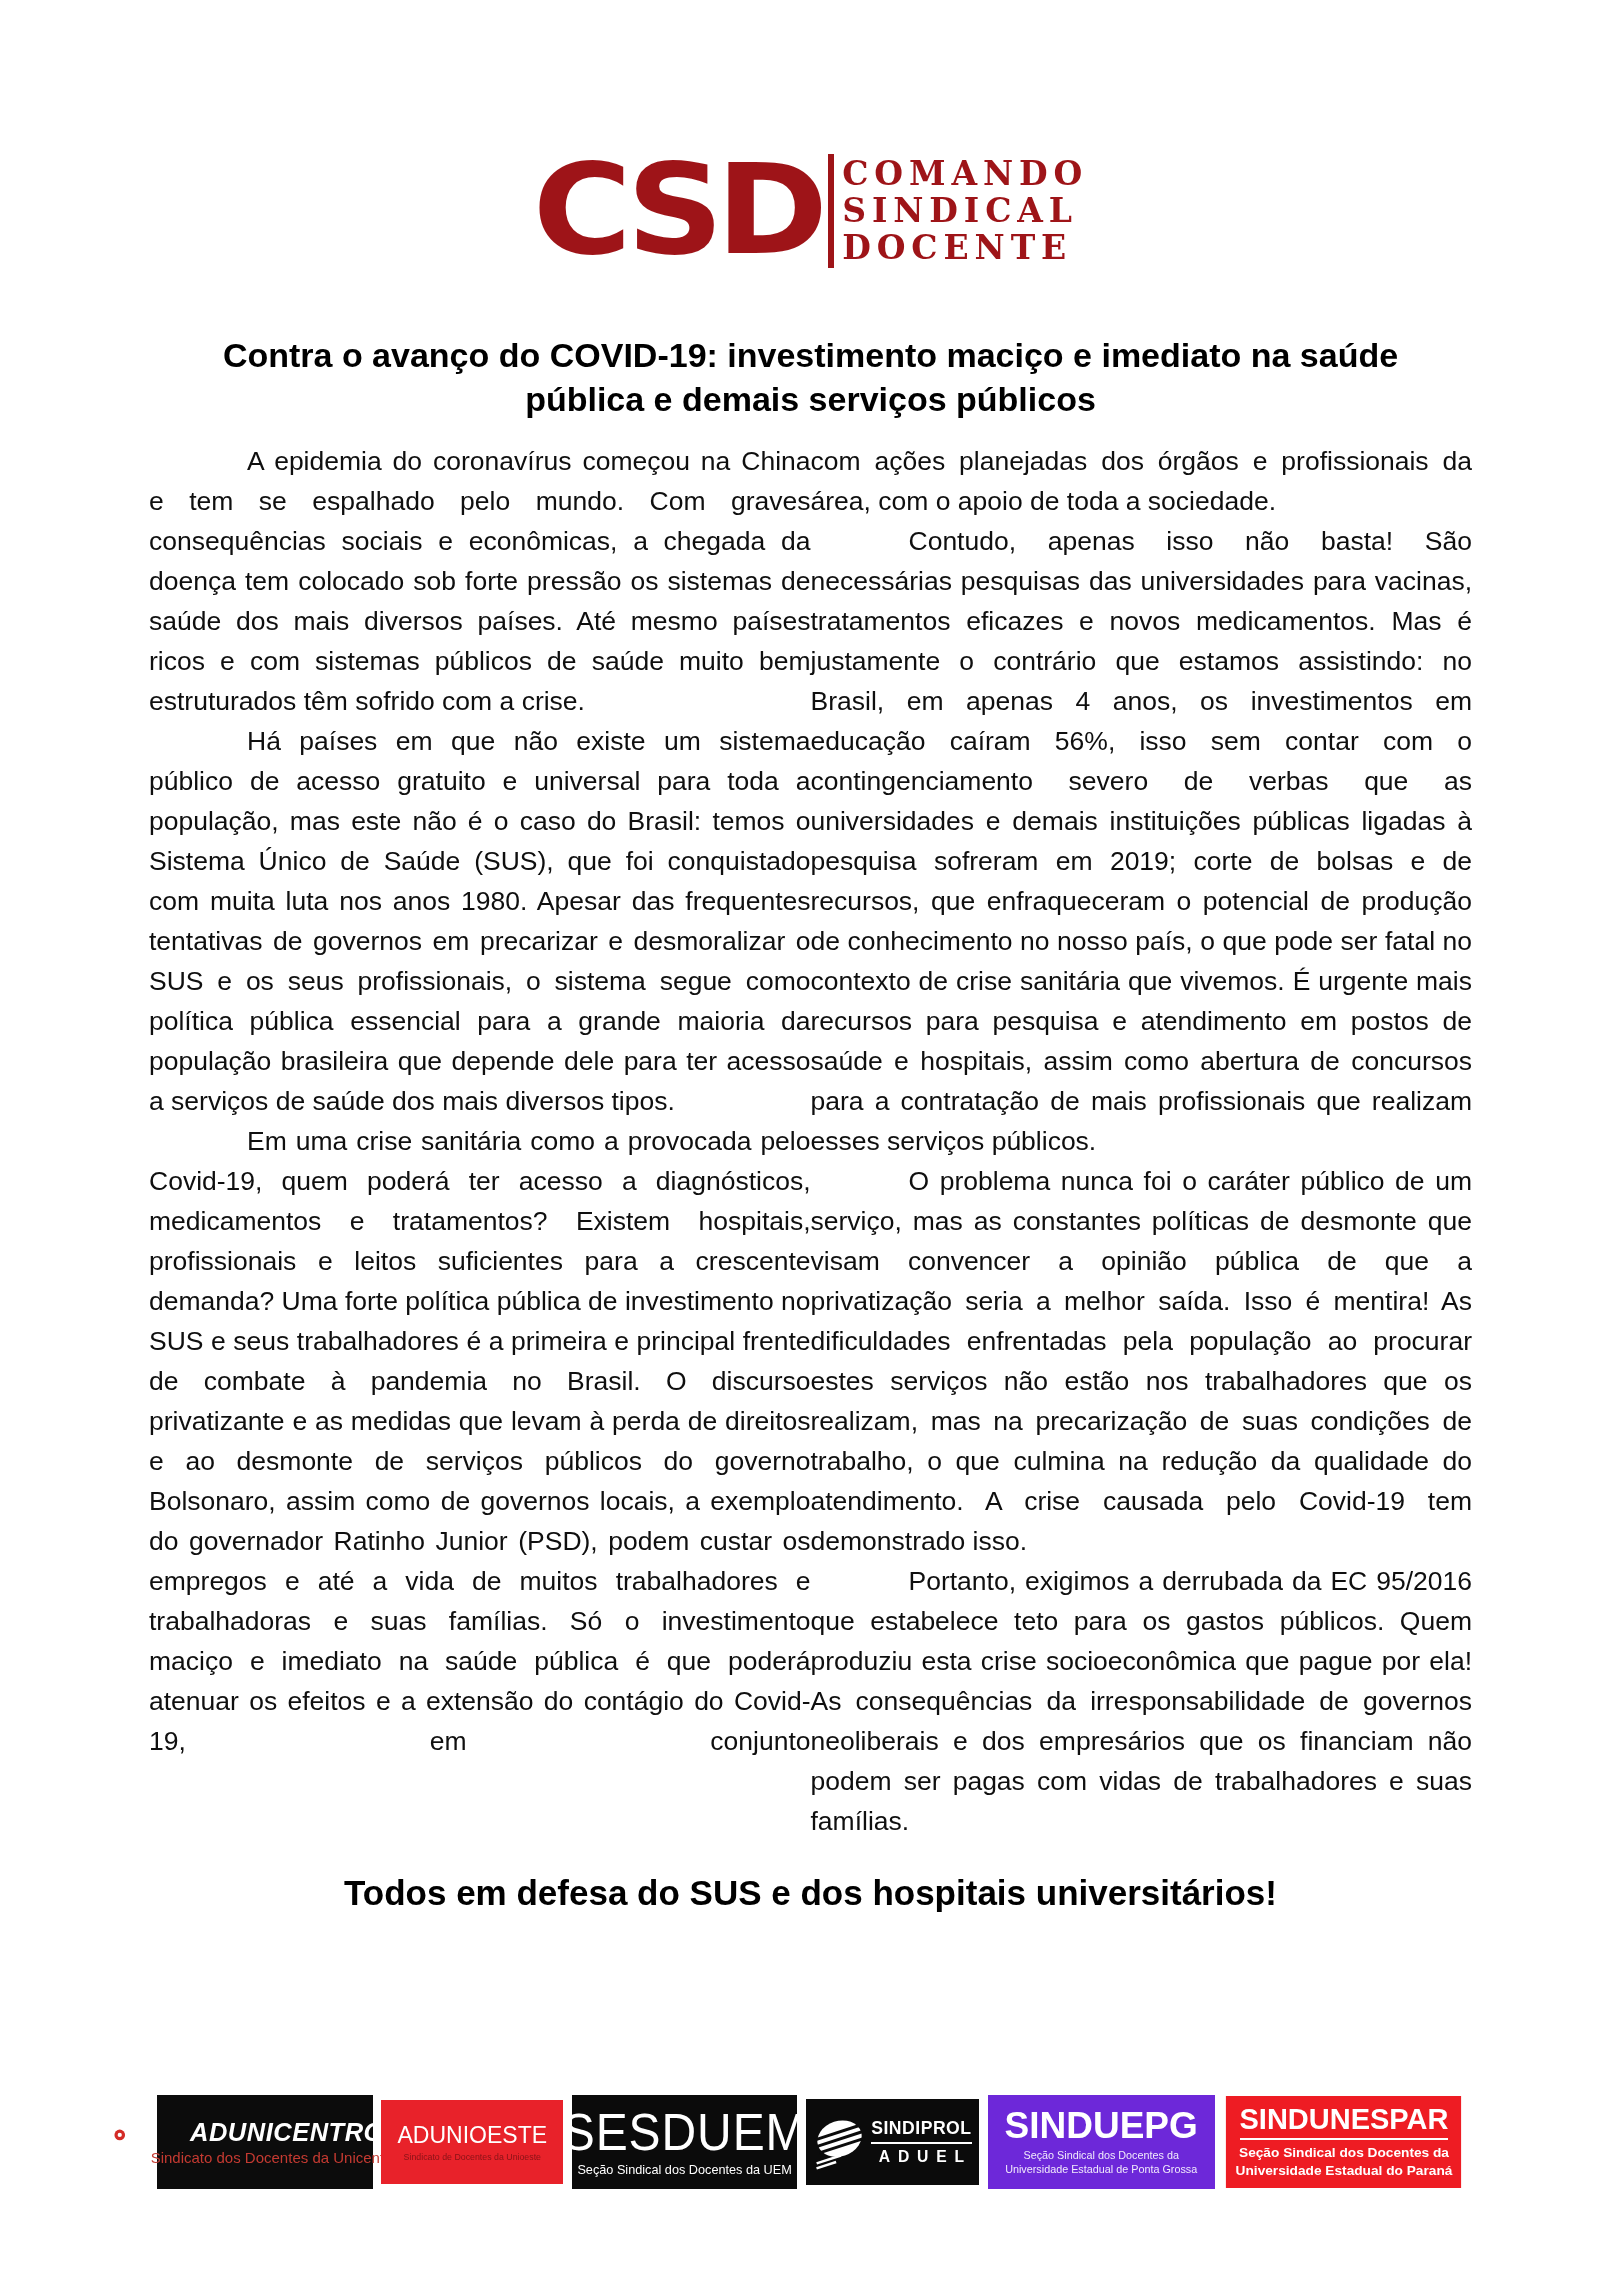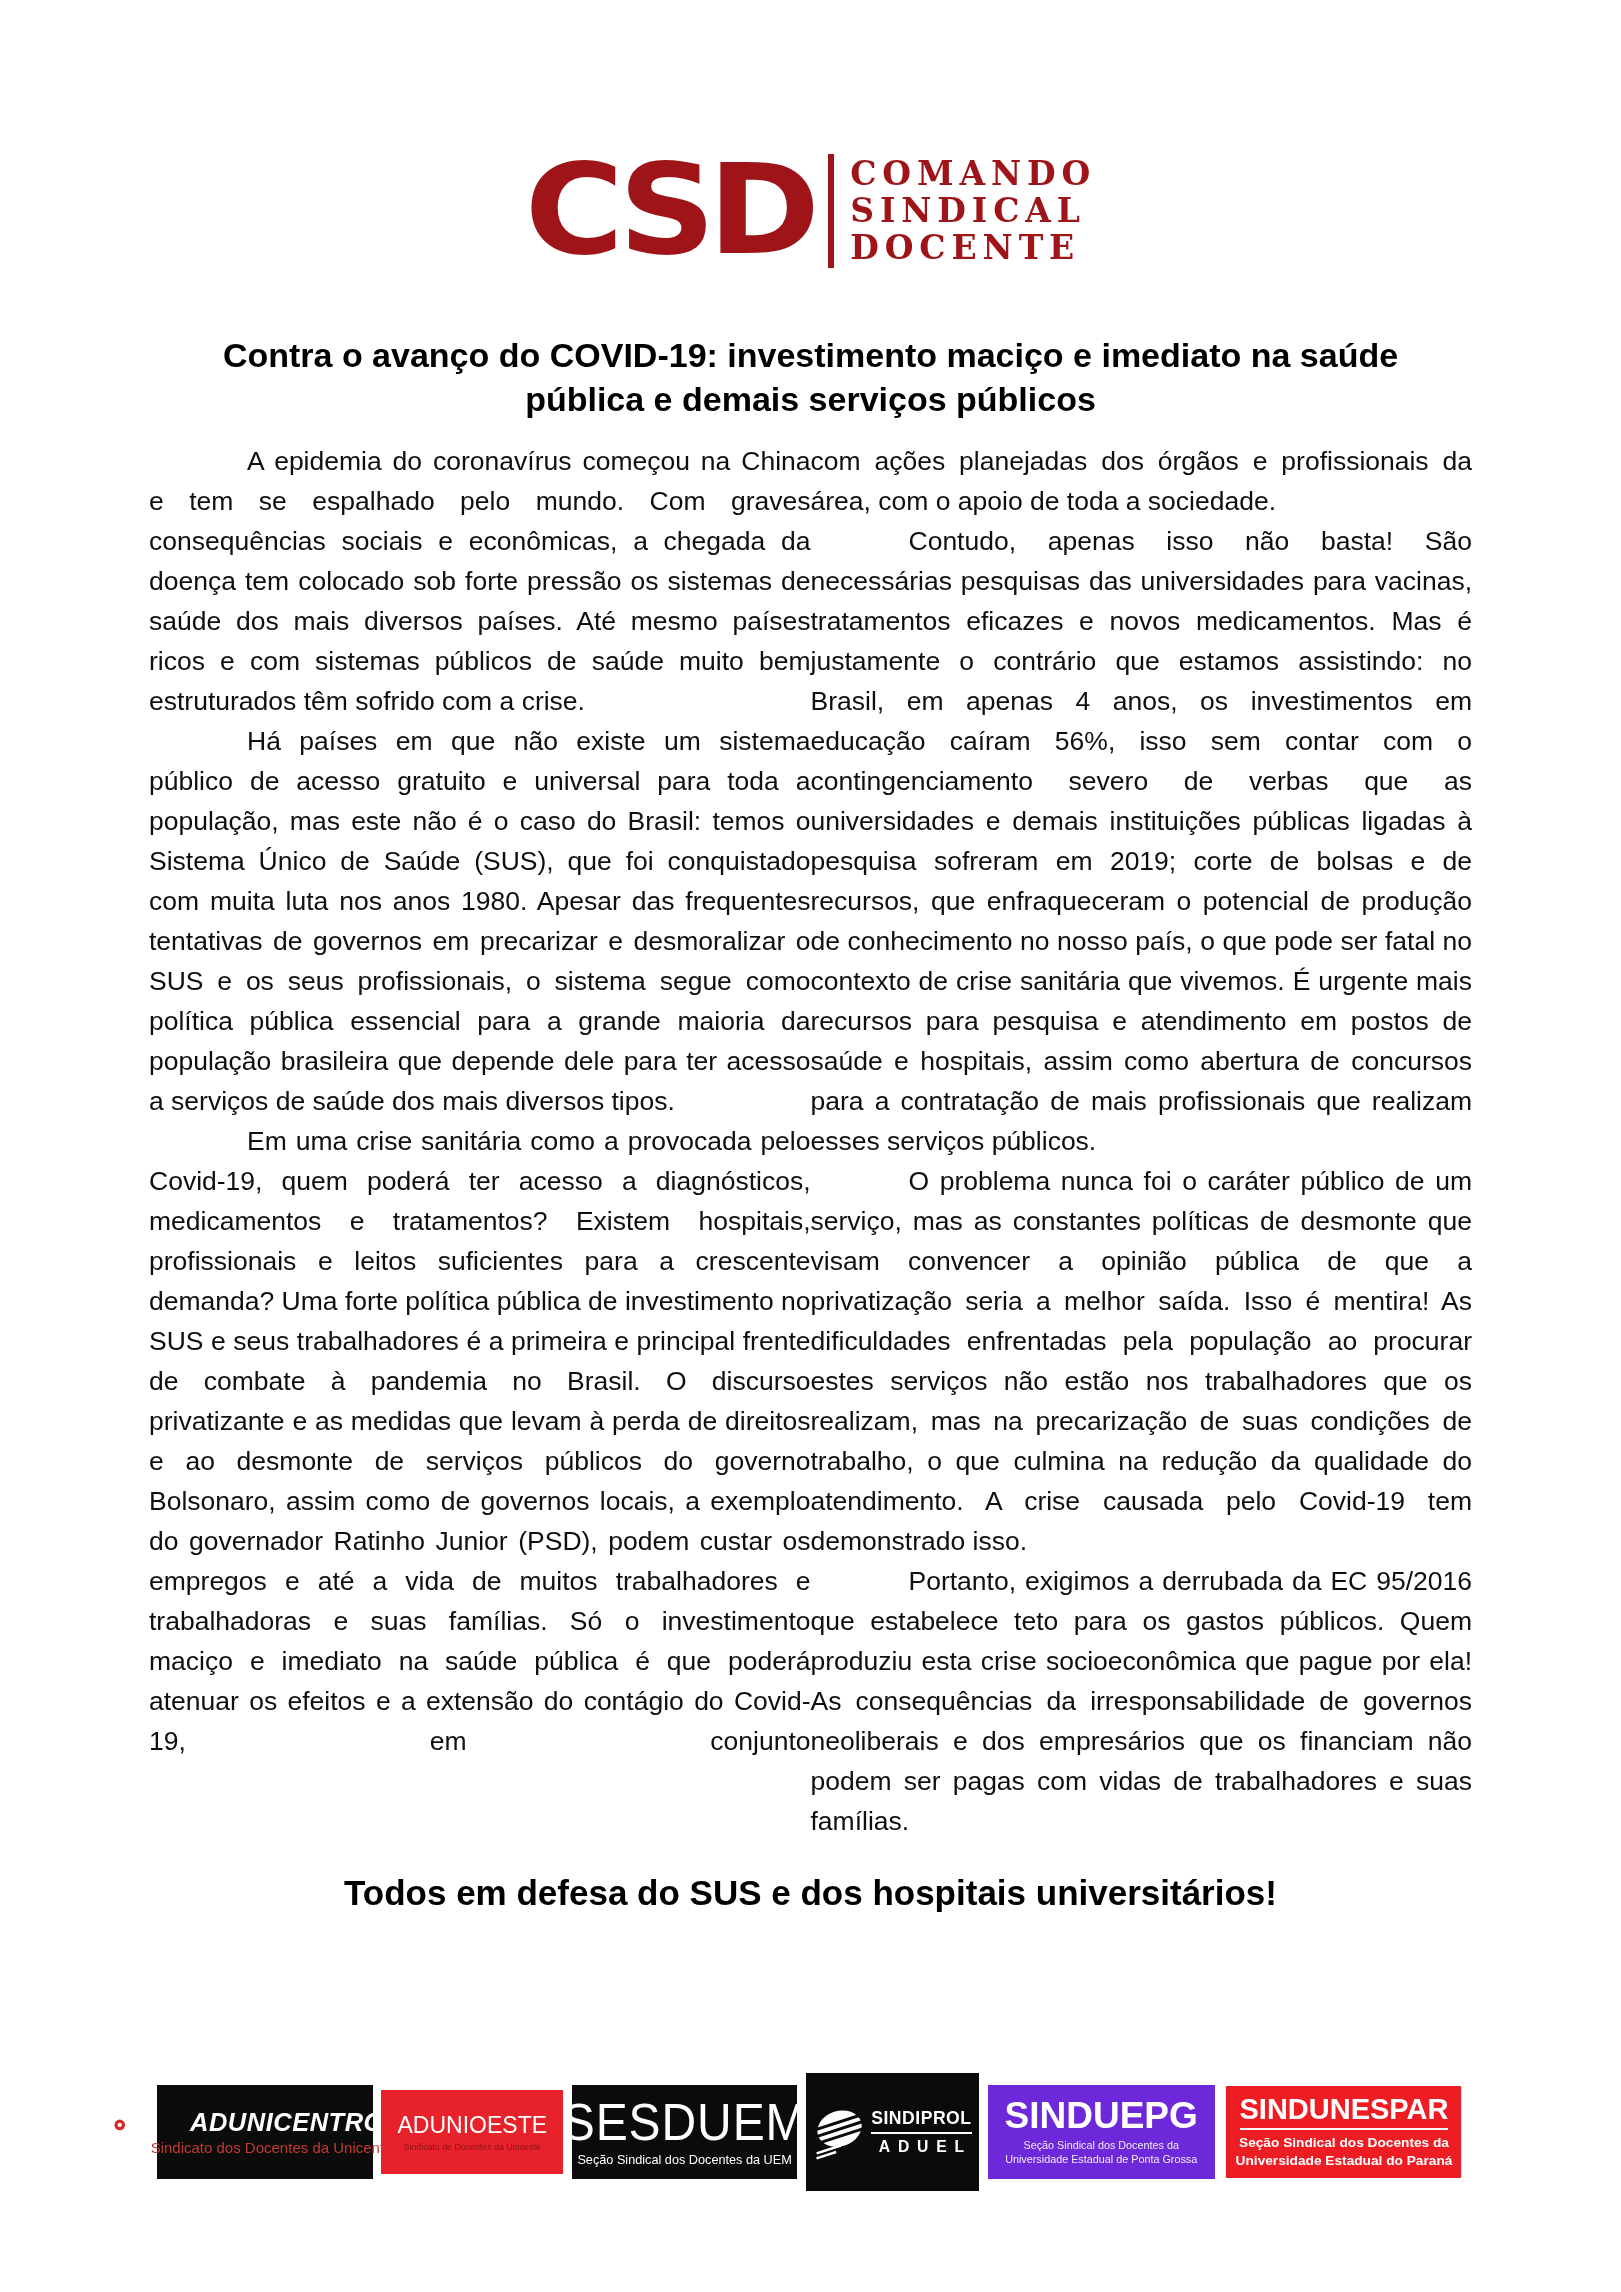--- a/index.html
+++ b/index.html
@@ -7,21 +7,21 @@
     width: 1621px; height: 2293px; box-sizing: border-box;
     display: flex; flex-direction: column;
     padding: 147px 0 102px;
     background: #ffffff;
     font-family: "Liberation Sans", sans-serif;
     color: #0f0f0f;
     overflow: hidden;
   }
 
   
-  .logo-row { display: flex; justify-content: center; align-items: center; gap: 16px; height: 127px; }
+  .logo-row { display: flex; justify-content: center; align-items: center; gap: 8px; height: 127px; }
   .csd-acronym {
     font-family: "DejaVu Sans", sans-serif;
     font-weight: 900; font-size: 135px; line-height: 1;
     letter-spacing: -7.8px; color: #9e1418;
     transform: scaleY(0.92);
   }
   .logo-divider { width: 5.9px; height: 114px; background: #9e1418; }
   .logo-org {
     font-family: "DejaVu Serif", serif;
     font-weight: 900; font-size: 33px; line-height: 37px;
@@ -66,21 +66,21 @@
   .adu-sub { color: #c43a31; font-size: 15px; margin-top: 2.9px; white-space: nowrap; }
 
   .t-adunioeste { width: 182px; height: 84px; background: #e8222a; flex-direction: column; }
   .uni-name { color: #fff; font-weight: 400; font-size: 23px; letter-spacing: 0; white-space: nowrap; }
   .uni-sub { color: rgba(120,15,20,0.85); font-size: 8.8px; margin-top: 3.9px; white-space: nowrap; }
 
   .t-sesduem { width: 225px; height: 94px; background: #0b0b0b; flex-direction: column; }
   .ses-name { color: #fff; font-weight: 300; font-size: 51px; line-height: 1; letter-spacing: 1px; transform: scaleX(0.94); white-space: nowrap; }
   .ses-sub { color: #fff; font-size: 12.7px; margin-top: 4.9px; white-space: nowrap; }
 
-  .t-sindiprol { width: 173px; height: 118px; background: #0b0b0b; gap: 5px; }
+  .t-sindiprol { width: 173px; height: 86px; background: #0b0b0b; gap: 5px; }
   .sin-text { display: flex; flex-direction: column; align-items: center; }
   .sin-name { color: #fff; font-weight: 800; font-size: 17.6px; letter-spacing: 0.5px; border-bottom: 2px solid #fff; padding-bottom: 2.9px; white-space: nowrap; }
   .sin-name2 { color: #fff; font-weight: 700; font-size: 15.7px; letter-spacing: 7.8px; margin-top: 3.9px; text-indent: 7.8px; white-space: nowrap; }
 
   .t-sinduepg { width: 227px; height: 94px; background: #6d28d9; flex-direction: column; }
   .epg-name { color: #fff; font-weight: 900; font-size: 37px; line-height: 1; white-space: nowrap; }
   .epg-sub { color: rgba(255,255,255,0.9); font-size: 10.8px; line-height: 13.7px; margin-top: 4.9px; text-align: center; white-space: nowrap; }
 
   .t-sindunespar { width: 241px; height: 98px; background: #ee1c23; flex-direction: column; box-shadow: inset 0 0 0 2.9px #fff; padding: 5.9px; align-items: center; }
   .esp-name { color: #fff; font-weight: 900; font-size: 29px; line-height: 1; border-bottom: 2px solid #fff; padding-bottom: 4.9px; white-space: nowrap; }

